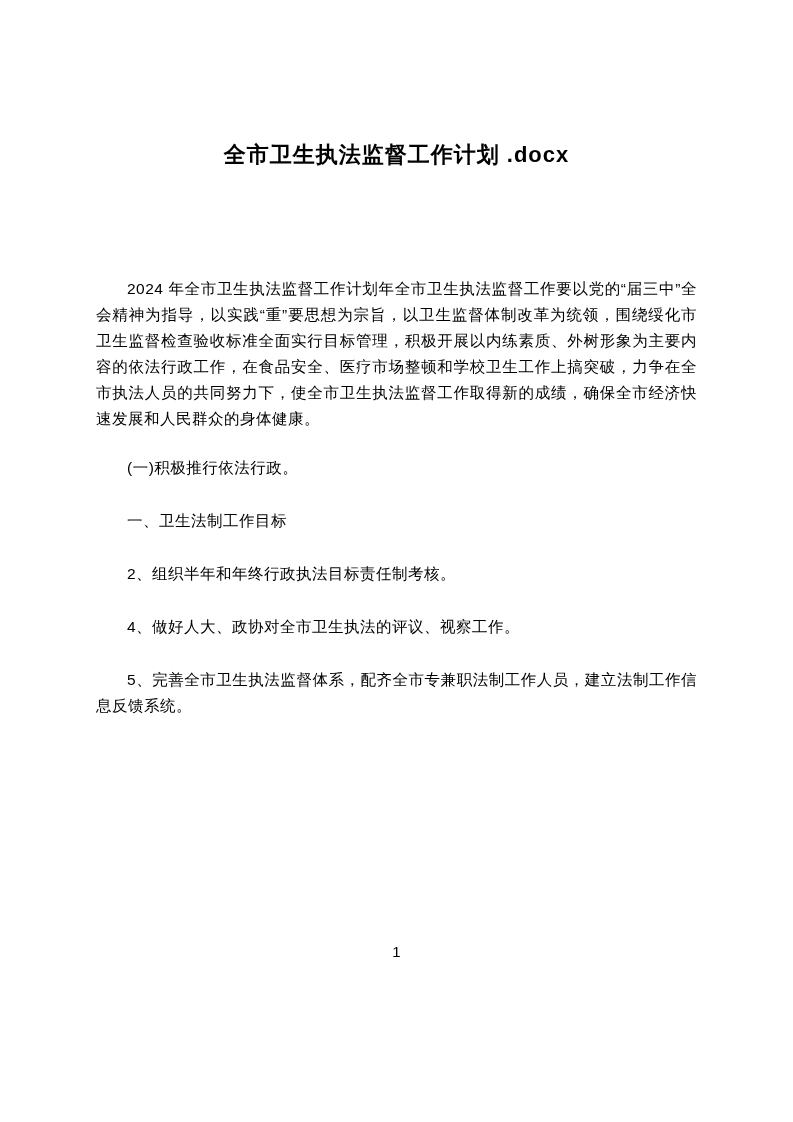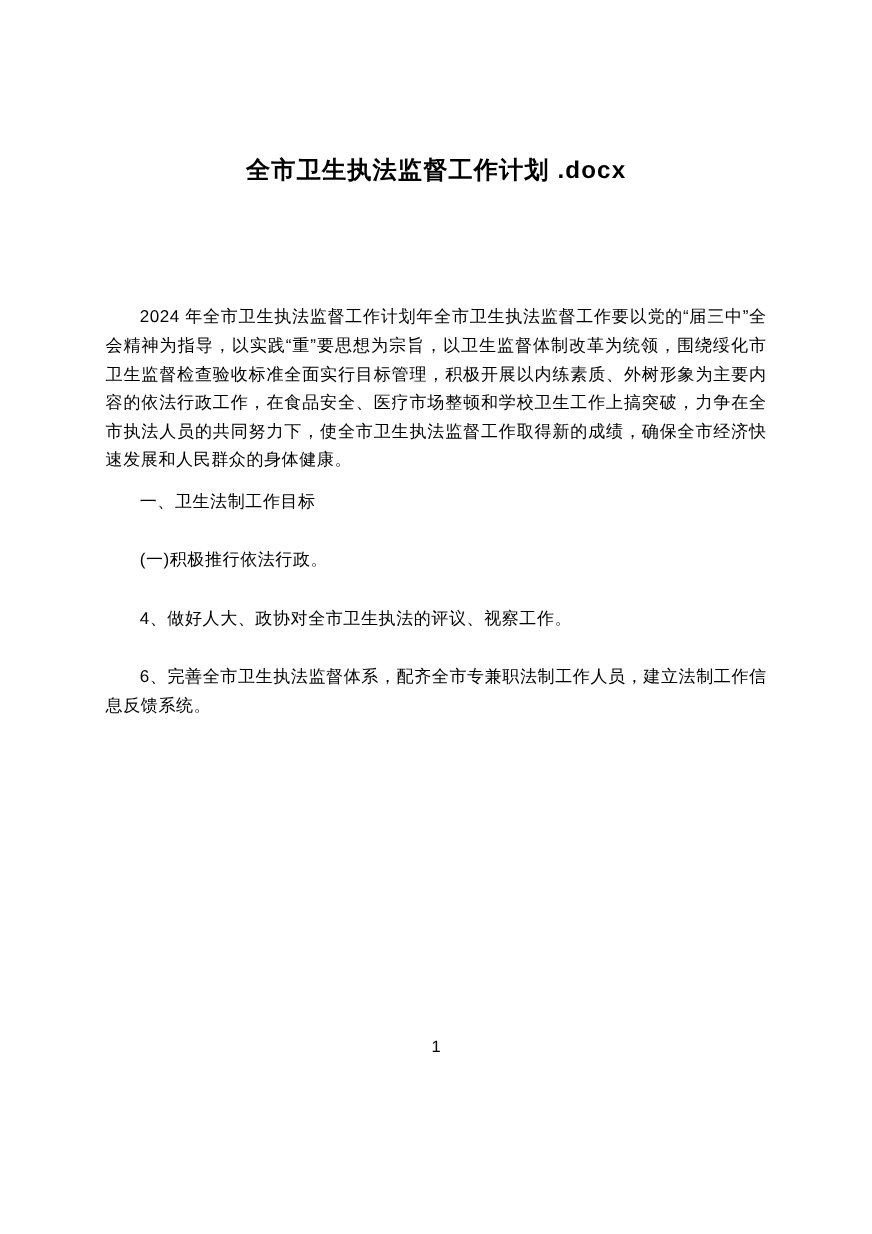--- a/index.html
+++ b/index.html
@@ -32,44 +32,45 @@
     font-size: 15.5px;
     line-height: 26px;
     letter-spacing: 0.5px;
     text-align: justify;
   }
   .doc-body p {
     margin: 0 0 27px 0;
     text-indent: 2em;
   }
   .doc-body p.first-para {
-    margin-bottom: 12px;
+    margin-bottom: 23px;
   }
   .page-footer {
     position: absolute;
     left: 0;
     right: 0;
     bottom: 48px;
     text-align: center;
     font-size: 15px;
     line-height: 20px;
   }
 </style>
 </head>
 <body>
 
 <div class="page">
 
   <h1 class="doc-title">全市卫生执法监督工作计划 .docx</h1>
 
   <div class="doc-body">
     <p class="first-para">2024 年全市卫生执法监督工作计划年全市卫生执法监督工作要以党的“届三中”全会精神为指导，以实践“重”要思想为宗旨，以卫生监督体制改革为统领，围绕绥化市卫生监督检查验收标准全面实行目标管理，积极开展以内练素质、外树形象为主要内容的依法行政工作，在食品安全、医疗市场整顿和学校卫生工作上搞突破，力争在全市执法人员的共同努力下，使全市卫生执法监督工作取得新的成绩，确保全市经济快速发展和人民群众的身体健康。</p>
+    <p>(一)积极推行依法行政。</p>
     <p>一、卫生法制工作目标</p>
-    <p>(一)积极推行依法行政。</p>
+    <p>2、组织半年和年终行政执法目标责任制考核。</p>
     <p>4、做好人大、政协对全市卫生执法的评议、视察工作。</p>
-    <p>6、完善全市卫生执法监督体系，配齐全市专兼职法制工作人员，建立法制工作信息反馈系统。</p>
+    <p>5、完善全市卫生执法监督体系，配齐全市专兼职法制工作人员，建立法制工作信息反馈系统。</p>
   </div>
 
   <div class="page-footer">
     <span>1</span>
   </div>
 
 </div>
 
 </body></html>

